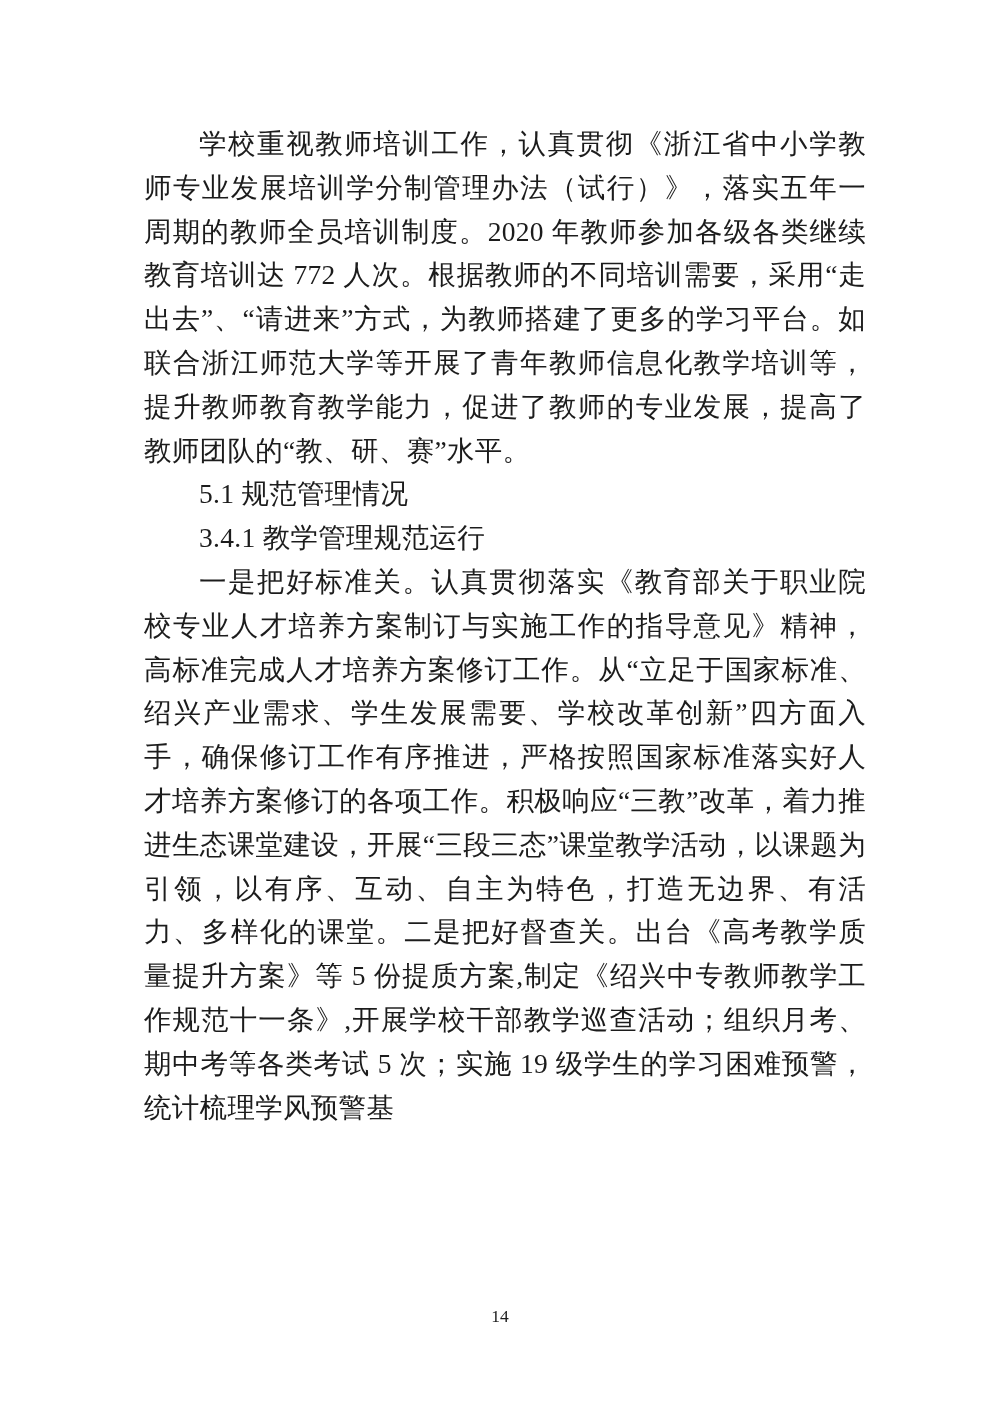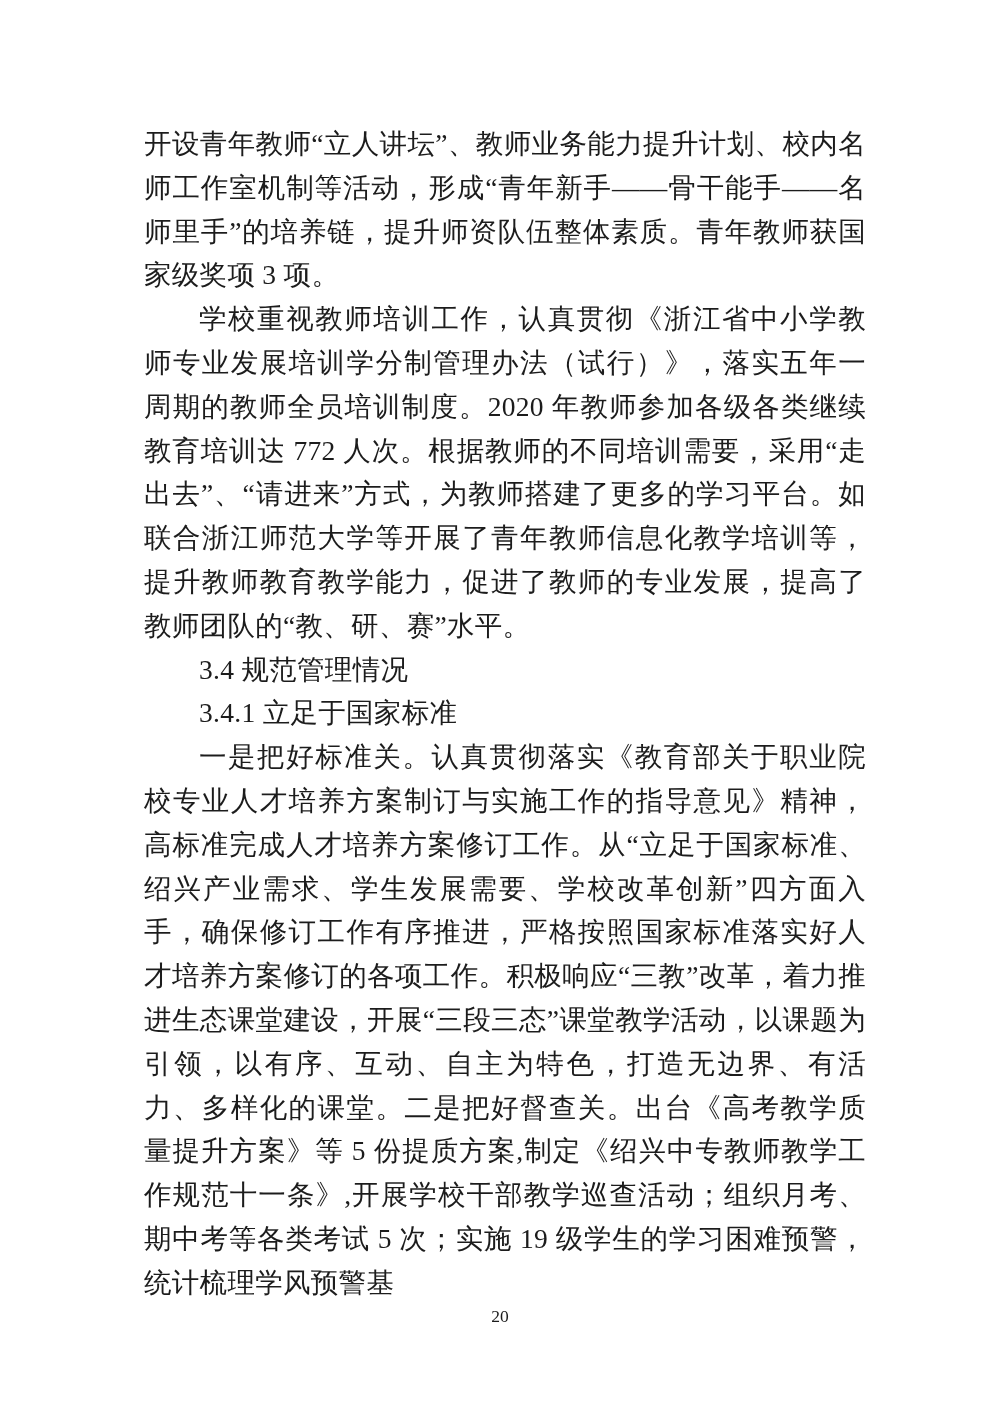--- a/index.html
+++ b/index.html
@@ -50,26 +50,25 @@
     font-size: 17.5px;
     color: #1c1c1c;
   }
 </style>
 </head>
 <body>
 
 <div class="page">
   <div class="content">
 
-    <p class="para"><span class="run">开设青年教师“立人讲坛”、教师业务能力提升计划、校内名师工作室机制等活动，形成“青年新手——骨干能手——名师里手”的培养链，提升师资队伍整体素质。青年教师获国家级奖项 3 项。</span></p>
 
     <p class="para indent"><span class="run">学校重视教师培训工作，认真贯彻《浙江省中小学教师专业发展培训学分制管理办法（试行）》，落实五年一周期的教师全员培训制度。2020 年教师参加各级各类继续教育培训达 772 人次。根据教师的不同培训需要，采用“走出去”、“请进来”方式，为教师搭建了更多的学习平台。如联合浙江师范大学等开展了青年教师信息化教学培训等，提升教师教育教学能力，促进了教师的专业发展，提高了教师团队的“教、研、赛”水平。</span></p>
 
-    <p class="para indent"><span class="run">3.4 规范管理情况</span></p>
+    <p class="para indent"><span class="run">5.1 规范管理情况</span></p>
 
-    <p class="para indent"><span class="run">3.4.1 立足于国家标准</span></p>
+    <p class="para indent"><span class="run">3.4.1 教学管理规范运行</span></p>
 
     <p class="para indent"><span class="run bold">一是把好标准关。</span><span class="run">认真贯彻落实《教育部关于职业院校专业人才培养方案制订与实施工作的指导意见》精神，高标准完成人才培养方案修订工作。从“立足于国家标准、绍兴产业需求、学生发展需要、学校改革创新”四方面入手，确保修订工作有序推进，严格按照国家标准落实好人才培养方案修订的各项工作。积极响应“三教”改革，着力推进生态课堂建设，开展“三段三态”课堂教学活动，以课题为引领，以有序、互动、自主为特色，打造无边界、有活力、多样化的课堂。</span><span class="run bold">二是把好督查关。</span><span class="run">出台《高考教学质量提升方案》等 5 份提质方案,制定《绍兴中专教师教学工作规范十一条》,开展学校干部教学巡查活动；组织月考、期中考等各类考试 5 次；实施 19 级学生的学习困难预警，统计梳理学风预警基</span></p>
 
   </div>
 
-  <div class="footer">20</div>
+  <div class="footer">14</div>
 </div>
 
 </body></html>

